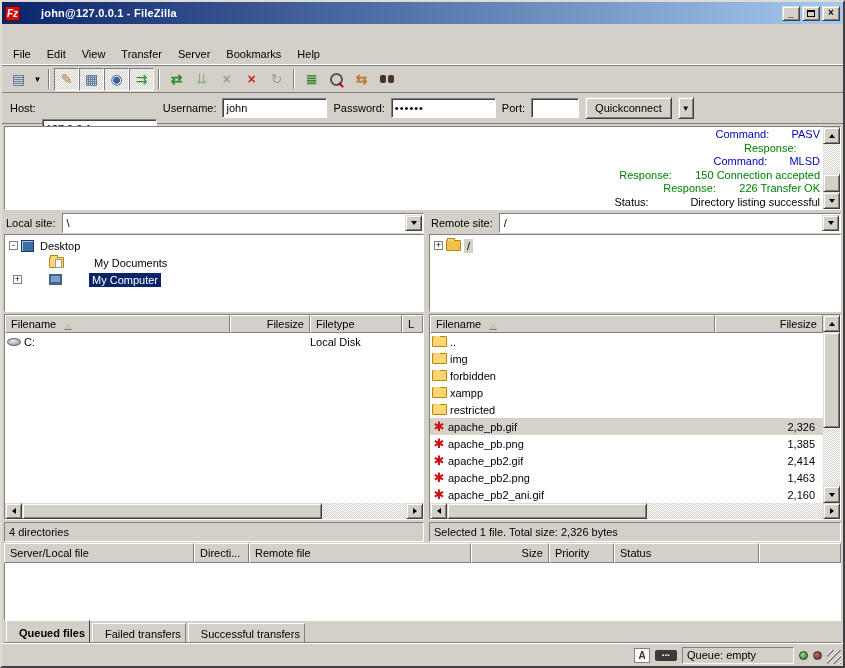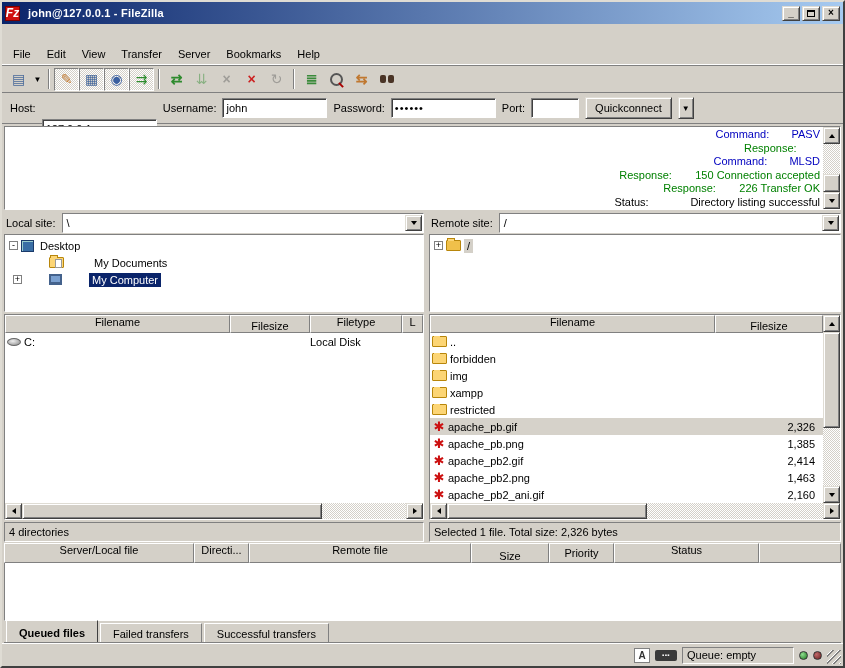--- a/index.html
+++ b/index.html
@@ -12,22 +12,22 @@
   
   .raised  { border:1px solid; border-color:#fff #808080 #808080 #fff; }
   .raised2 { border:1px solid; border-color:#dfdcd4 #404040 #404040 #dfdcd4;
              box-shadow:inset 1px 1px 0 #fff, inset -1px -1px 0 #808080; }
   .sunken-flat { border:1px solid; border-color:#808080 #fff #fff #808080; }
 
   
   .titlebar { height:22px; flex:0 0 22px; display:flex; align-items:center; padding:0 3px;
               background:linear-gradient(to right,#0a246a,#a6caf0); }
   .fz-logo { width:15px; height:15px; background:#d01010; color:#fff; font-weight:bold;
-             font-style:italic; font-size:12px; display:flex; align-items:center; justify-content:center;
-             margin-right:8px; border:1px solid #7a0000; }
+             font-style:italic; font-size:10px; display:flex; align-items:center; justify-content:center;
+             margin-right:21px; border:1px solid #7a0000; }
   .title-text { color:#fff; font-weight:bold; flex:1; letter-spacing:.2px; }
   .title-btn { width:18px; height:15px; margin-left:2px; background:#d4d0c8; display:flex;
                align-items:center; justify-content:center; font-size:10px; font-weight:bold; line-height:1; }
   .maxbox { width:8px; height:7px; border:1px solid #000; border-top-width:2px; display:block; }
 
   
   .menubar { height:21px; flex:0 0 21px; display:flex; align-items:center; padding:0 4px; gap:2px;
              border-bottom:1px solid #fff;margin-top:20px; }
   .menu-item { padding:2px 7px; cursor:default; }
 
@@ -145,48 +145,48 @@
   .image-file-icon { width:14px; flex:0 0 14px; margin-right:2px; color:#cc1111; font-size:13px;
                      line-height:11px; text-align:center; }
   .image-file-icon::before { content:"✱"; }
 
   
   .listbox { height:206px; flex:0 0 206px; display:flex; flex-direction:column; background:#fff; overflow:hidden; }
   .list-main { flex:1; display:flex; min-height:0; }
   .list-col { flex:1; display:flex; flex-direction:column; min-width:0; }
   .list-header { height:18px; flex:0 0 18px; display:flex; background:#d4d0c8; }
   .hcell { display:flex; align-items:center; padding:0 5px; background:#d4d0c8;
-           border:1px solid; border-color:#fff #808080 #808080 #fff; overflow:hidden; white-space:nowrap;flex-direction:column; }
+           border:1px solid; border-color:#fff #808080 #808080 #fff; overflow:hidden; white-space:nowrap; }
   .hcell.right { justify-content:flex-end; }
   .sort-asc { width:0; height:0; border:4px solid transparent; border-bottom:6px solid #c8c4ba; margin-left:8px;
               filter:drop-shadow(0 1px 0 #808080); }
   .list-body { flex:1; overflow:hidden; background:#fff; }
   .file-row { display:flex; align-items:center; height:17px; white-space:nowrap; }
   .file-row.selected { background:#d6d2ca; }
   .fr-name { flex:1; display:flex; align-items:center; overflow:hidden; padding-left:2px; }
   .fr-size { width:100px; flex:0 0 100px; text-align:right; padding-right:8px; }
   
   .lc-name { width:225px; flex:0 0 225px; } .lc-size { width:80px; flex:0 0 80px; }
   .lc-type { width:92px; flex:0 0 92px; } .lc-last { flex:1; }
   .rc-name { flex:1; } .rc-size { width:108px; flex:0 0 108px; }
 
   .pane-status { height:20px; flex:0 0 20px; margin-top:2px; display:flex; align-items:center;
                  padding:0 4px; background:#d4d0c8; border:1px solid; border-color:#808080 #fff #fff #808080; }
 
   
   .queue { flex:0 0 auto; display:flex; flex-direction:column; margin:16px 2px 0 2px; }
   .queue-header { height:20px; flex:0 0 20px; display:flex; }
   .qc0 { width:190px; flex:0 0 190px; } .qc1 { width:55px; flex:0 0 55px; } .qc2 { width:222px; flex:0 0 222px; }
-  .qc3 { width:78px; flex:0 0 78px; } .qc4 { width:65px; flex:0 0 65px;justify-content:center; } .qc5 { width:145px; flex:0 0 145px; }
+  .qc3 { width:78px; flex:0 0 78px; } .qc4 { width:65px; flex:0 0 65px; } .qc5 { width:145px; flex:0 0 145px; }
   .qc6 { flex:1; }
   .queue-body { height:58px; flex:0 0 58px; background:#fff; border:1px solid; border-color:#808080 #fff #fff #808080;
                 border-top:none; }
   .tabbar { height:22px; flex:0 0 22px; display:flex; align-items:flex-end; padding-left:2px; gap:2px;
             border-bottom:1px solid #808080; }
-  .tab { height:19px; padding:2px 12px 0 12px; background:#d4d0c8; border:1px solid;
+  .tab { height:19px; padding:2px 4px 0 12px; background:#d4d0c8; border:1px solid;
          border-color:#fff #808080 #d4d0c8 #fff; border-bottom:none; display:flex; align-items:center; }
   .tab.active { height:22px; font-weight:bold; border-color:#fff #404040 #d4d0c8 #fff; background:#d4d0c8; z-index:2; }
 
   
   .statusbar { height:23px; flex:0 0 23px; display:flex; align-items:center; justify-content:flex-end;
                gap:5px; padding:2px 2px 2px 6px; border-top:1px solid #fff; }
   .ascii-box { width:16px; height:15px; background:#fff; border:1px solid #808080; font-size:10px;
                font-weight:bold; color:#333; display:flex; align-items:center; justify-content:center; }
   .badge { width:22px; height:11px; background:#3a3a3a; border-radius:2px; display:flex; align-items:center;
            justify-content:center; color:#fff; font-size:6px; letter-spacing:.5px; }
@@ -427,29 +427,29 @@
                   <span class="fr-name">
                     <span class="folder-icon"></span>
                     <span>..</span>
                   </span>
                   <span class="fr-size"></span>
                 </div>
 
                 <div class="file-row">
                   <span class="fr-name">
                     <span class="folder-icon"></span>
+                    <span>img</span>
+                  </span>
+                  <span class="fr-size"></span>
+                </div>
+
+                <div class="file-row">
+                  <span class="fr-name">
+                    <span class="folder-icon"></span>
                     <span>forbidden</span>
-                  </span>
-                  <span class="fr-size"></span>
-                </div>
-
-                <div class="file-row">
-                  <span class="fr-name">
-                    <span class="folder-icon"></span>
-                    <span>img</span>
                   </span>
                   <span class="fr-size"></span>
                 </div>
 
                 <div class="file-row">
                   <span class="fr-name">
                     <span class="folder-icon"></span>
                     <span>xampp</span>
                   </span>
                   <span class="fr-size"></span>

